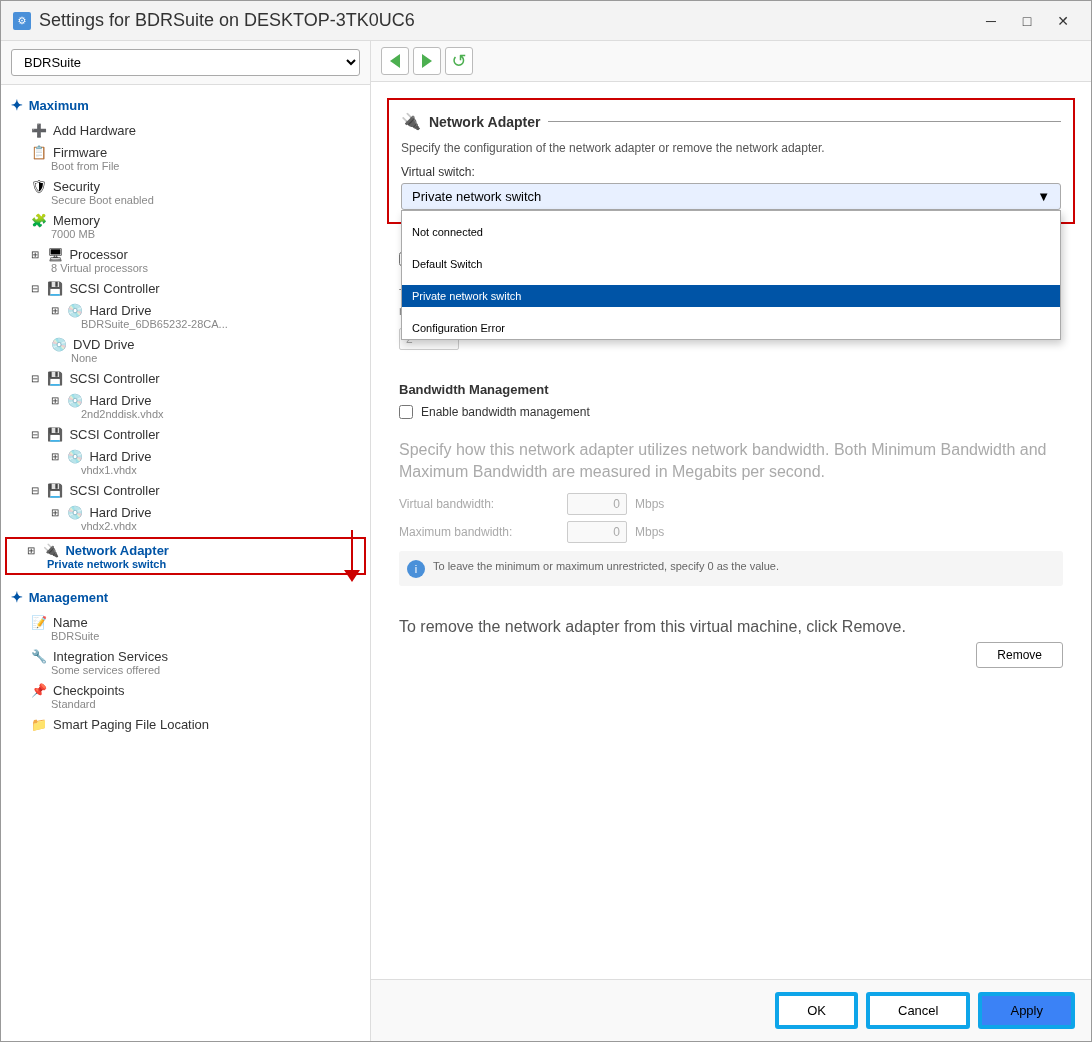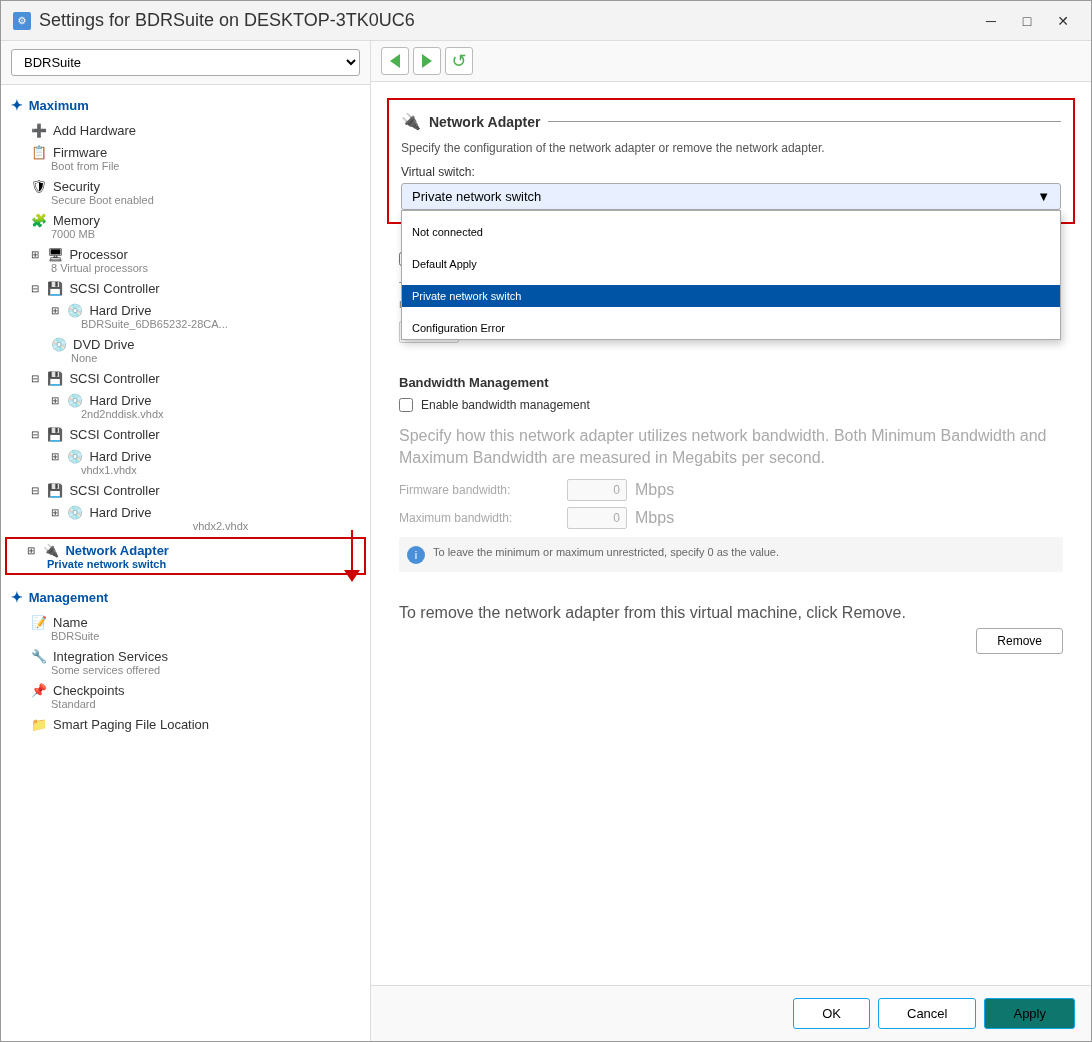--- a/index.html
+++ b/index.html
@@ -237,21 +237,21 @@
       color: white;
     }
     .normal-section {
       padding: 12px;
       margin-bottom: 8px;
     }
     .checkbox-row {
       display: flex;
       align-items: flex-start;
       gap: 8px;
-      margin-bottom: 13px;
+      margin-bottom: 20px;
     }
     .checkbox-input {
       width: 14px;
       height: 14px;
       cursor: pointer;
     }
     .checkbox-label {
       font-size: 12px;
       color: #333;
     }
@@ -301,21 +301,21 @@
       width: 60px;
       padding: 3px 6px;
       border: 1px solid #ccc;
       border-radius: 2px;
       font-size: 12px;
       color: #aaa;
       text-align: right;
       background: #f9f9f9;
     }
     .bw-unit {
-      font-size: 16px;
+      font-size: 12px;
       color: #aaa;
     }
     .info-row {
       display: flex;
       align-items: flex-start;
       gap: 8px;
       margin-top: 8px;
       padding: 8px;
       background: #f5f5f5;
       border-radius: 3px;
@@ -359,29 +359,29 @@
     .footer {
       border-top: 1px solid #ddd;
       padding: 12px 16px;
       display: flex;
       justify-content: flex-end;
       gap: 8px;
       background: #f9f9f9;
     }
     .footer-btn {
       padding: 7px 28px;
-      border: 1px solid #0ea5e9;
+      border: 4px solid #0ea5e9;
       background: white;
       border-radius: 3px;
       cursor: pointer;
       font-size: 13px;
       text-align: center;
     }
     .footer-btn.primary {
-      background: #0f766e;
+      background: #3b82f6;
     }
     .sidebar-net-item {
       padding: 3px 10px 3px 20px;
       border: 2px solid #cc0000;
       margin: 2px 4px;
       cursor: pointer;
       background: white;
     }
     .green-triangle-left {
       width: 0;
@@ -541,21 +541,21 @@
             <span style="color:#333;">SCSI Controller</span>
           </div>
         </div>
 
         <div class="sidebar-item" style="padding-left:50px;">
           <div class="item-main">
             <span class="expand-icon">⊞</span>
             <span class="item-icon">💿</span>
             <span style="color:#333;">Hard Drive</span>
           </div>
-          <div class="item-detail" style="padding-left:30px;text-align:center;">vhdx2.vhdx</div>
+          <div class="item-detail" style="padding-left:30px;">vhdx2.vhdx</div>
         </div>
 
         <div style="position:relative;">
           <div class="sidebar-item sidebar-net-item">
             <div class="item-main">
               <span class="expand-icon">⊞</span>
               <span class="item-icon">🔌</span>
               <span class="item-name">Network Adapter</span>
             </div>
             <div class="item-sub">Private network switch</div>
@@ -633,21 +633,21 @@
           <div class="label-text">Virtual switch:</div>
 
           <div class="virtual-switch-container">
             <div style="padding: 5px 10px; border: 1px solid #aaa; border-radius:3px; background:#e8f0ff; font-size:13px; cursor:pointer; display:flex; justify-content:space-between; align-items:center;">
               <span>Private network switch</span>
               <span>▼</span>
             </div>
 
             <div class="dropdown-options">
               <div class="dropdown-option">Not connected</div>
-              <div class="dropdown-option">Default Apply</div>
+              <div class="dropdown-option">Default Switch</div>
               <div class="dropdown-option active">Private network switch</div>
               <div class="dropdown-option">Configuration Error</div>
             </div>
           </div>
         </div>
 
         <div class="normal-section">
           <div class="checkbox-row">
             <input type="checkbox" class="checkbox-input" style="">
             <label class="checkbox-label">Enable virtual LAN identification</label>
@@ -658,21 +658,21 @@
 
         <div class="bandwidth-section">
           <div class="bw-title">Bandwidth Management</div>
           <div class="checkbox-row">
             <input type="checkbox" class="checkbox-input" style="">
             <label class="checkbox-label">Enable bandwidth management</label>
           </div>
           <p class="bw-desc">Specify how this network adapter utilizes network bandwidth. Both Minimum Bandwidth and Maximum Bandwidth are measured in Megabits per second.</p>
 
           <div class="bw-row">
-            <span class="bw-label">Firmware bandwidth:</span>
+            <span class="bw-label">Virtual bandwidth:</span>
             <input type="text" class="bw-input" value="0" style="">
             <span class="bw-unit">Mbps</span>
           </div>
 
           <div class="bw-row">
             <span class="bw-label">Maximum bandwidth:</span>
             <input type="text" class="bw-input" value="0" style="">
             <span class="bw-unit">Mbps</span>
           </div>
 

